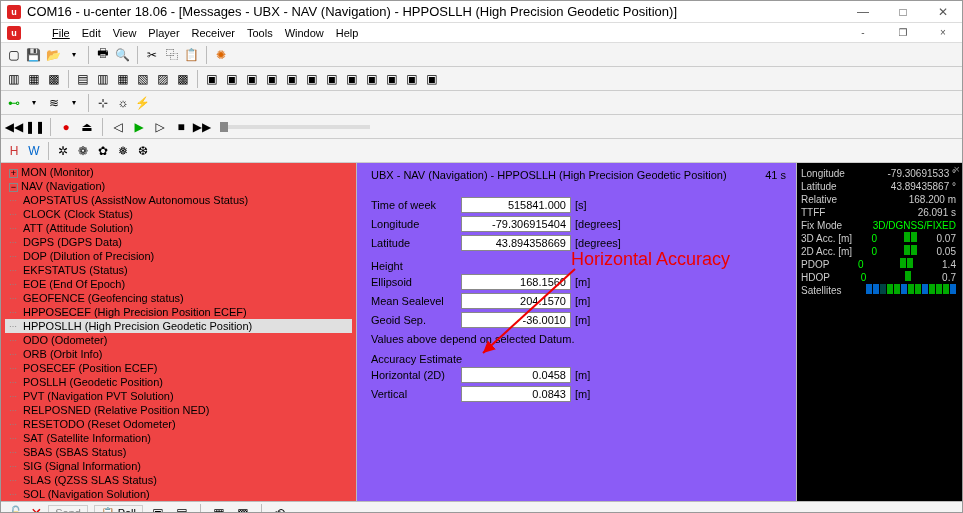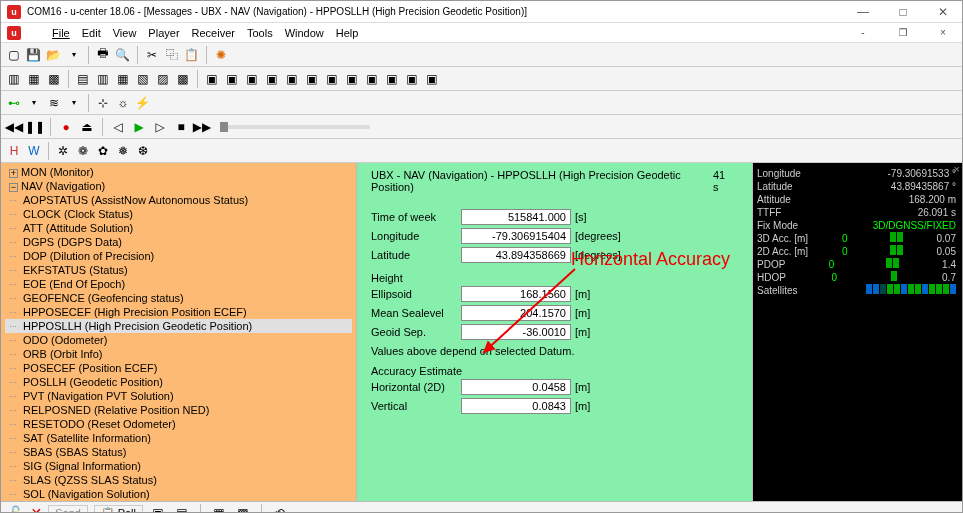--- a/index.html
+++ b/index.html
@@ -1,39 +1,39 @@
 <!DOCTYPE html>
 <html><head>
 <meta charset="utf-8">
 <style>
   * { box-sizing: border-box; font-family: "Segoe UI", Tahoma, sans-serif; }
   body { margin: 0; width: 963px; height: 513px; background: #fff; font-size: 11px; color: #000; overflow: hidden; position: relative; border: 1px solid #999; }
   .titlebar { height: 22px; background: #fff; display: flex; align-items: center; padding: 0 6px; border-bottom: 1px solid #ddd; }
   .titlebar .appicon { width: 14px; height: 14px; background: #d22; border-radius: 2px; margin-right: 6px; display:flex;align-items:center;justify-content:center;color:#fff;font-size:9px;font-weight:bold;}
-  .titlebar .title { flex: 1; font-size: 10px; }
+  .titlebar .title { flex: 1; font-size: 13px; }
   .winbtns { display: flex; gap: 14px; align-items: center; }
   .winbtn { width: 26px; height: 18px; display:flex; align-items:center; justify-content:center; font-size: 12px; color:#555; }
   .menubar { height: 20px; display: flex; align-items: center; gap: 12px; padding: 0 6px; font-size: 11px; border-bottom: 1px solid #ddd; }
   .menubar .appicon { width: 14px; height: 14px; background: #d22; border-radius: 2px; display:flex;align-items:center;justify-content:center;color:#fff;font-size:9px;font-weight:bold; margin-right:2px;}
   .menubar span:first-of-type { text-decoration: underline; margin-left: 17px; }
   .toolbar { height: 24px; display: flex; align-items: center; gap: 2px; padding: 0 4px; border-bottom: 1px solid #ccc; background:#f4f4f4; }
   .tbtn { width: 18px; height: 18px; display:flex; align-items:center; justify-content:center; font-size: 12px; border: 1px solid transparent; }
   .tsep { width: 1px; height: 18px; background: #bbb; margin: 0 3px; }
   .play-area { display:flex; align-items:center; gap:3px; }
   .slider { width: 150px; height: 4px; background:#ddd; position:relative; margin:0 6px;}
   .slider::before{content:'';position:absolute;left:0;top:-3px;width:8px;height:10px;background:#888;}
   .main-row { display: flex; height: 338px; }
-  .tree-pane { width: 356px; border-right: 1px solid #bbb; overflow: hidden; position:relative; font-size: 11px; background:#fdba74;}
+  .tree-pane { width: 356px; border-right: 1px solid #bbb; overflow: hidden; position:relative; font-size: 11px; background:#ef4444;}
   .tree { padding: 2px 4px; line-height: 14px; overflow-y:hidden; height:100%; }
   .tree-item { white-space: nowrap; padding-left: 18px; position:relative; }
   .tree-item::before { content: "⋯"; position:absolute; left:4px; color:#888; font-size:8px; top:1px; }
   .tree-top { padding-left: 4px; }
   .tree-top .exp { display:inline-block; width:9px; height:9px; border:1px solid #888; text-align:center; line-height:7px; font-size:9px; margin-right:3px; }
   .tree-item.sel { background: #e0e0e0; }
-  .detail-pane { width: 396px; border-right: 1px solid #bbb; background:#86efac; padding:4px 19px 4px 14px; position:relative; font-size:11px; }
+  .detail-pane { width: 440px; border-right: 1px solid #bbb; background:#8b5cf6; padding:4px 10px 4px 14px; position:relative; font-size:11px; }
   .detail-head { display:flex; justify-content:space-between; padding:2px 0 6px; }
   .field-row { display:flex; align-items:center; height:19px; }
   .field-label { width: 90px; }
   .field-box { width: 110px; height: 16px; border: 1px solid #888; background:#fff; text-align:right; padding:0 4px; line-height:14px; font-size:11px;}
   .field-unit { margin-left: 4px; }
   .section-gap { height: 8px; }
   .black-pane { flex: 1; background:#000; color:#0a0; position:relative; font-family: "Consolas", monospace; font-size:10px; padding:4px 0 0 4px; }
   .bp-row { display:flex; justify-content:space-between; padding-right:6px; line-height:13px;}
   .bp-row .l { color:#ccc; }
   .bp-row .v { color:#ccc; text-align:center;}
@@ -246,21 +246,21 @@
     <div style="position:absolute;top:0;right:0;color:#888;font-size:11px;padding:0 2px;">×</div>
     <div class="bp-row">
         <span class="l">Longitude</span>
         <span class="v">-79.30691533 °</span>
       </div>
     <div class="bp-row">
         <span class="l">Latitude</span>
         <span class="v">43.89435867 °</span>
       </div>
     <div class="bp-row">
-        <span class="l">Attitude</span>
+        <span class="l">Relative</span>
         <span class="v">168.200 m</span>
       </div>
     <div class="bp-row">
         <span class="l">TTFF</span>
         <span class="v">26.091 s</span>
       </div>
     <div class="bp-row">
         <span class="l">Fix Mode</span>
         <span class="v grn">3D/DGNSS/FIXED</span>
       </div>

